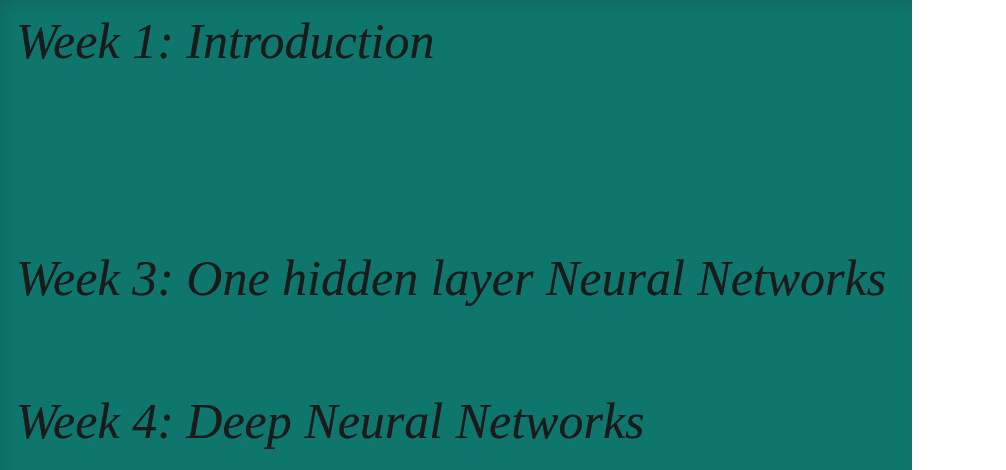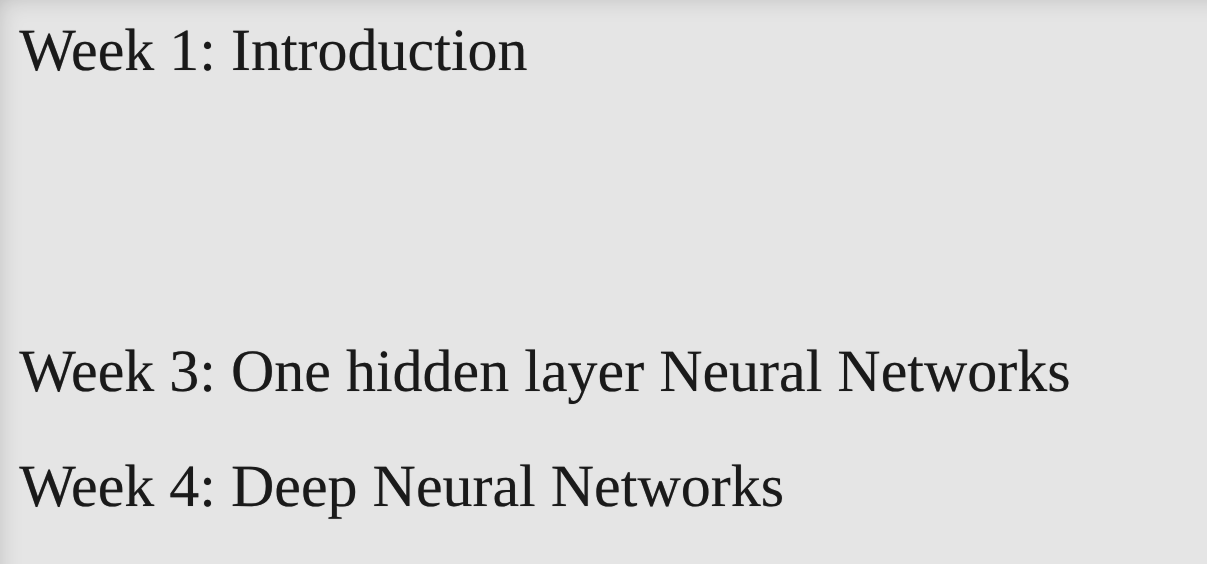--- a/index.html
+++ b/index.html
@@ -7,41 +7,42 @@
     padding: 0;
   }
   body {
     width: 1006px;
     height: 470px;
     overflow: hidden;
     font-family: "Liberation Serif", serif;
   }
   .slide {
     position: relative;
-    width: 1006px;
+    width: 912px;
     height: 470px;
-    background: #e5e5e5;
+    background: #0f766e;
     
     box-shadow: inset 14px 14px 22px -18px rgba(0,0,0,0.22);
+    font-style: italic;
   }
   .slide-line {
     position: absolute;
     left: 16px;
     font-size: 50px;
     line-height: 1;
     color: #1a1a1a;
     white-space: nowrap;
     letter-spacing: 0;
     
     text-shadow: 0 0 0.6px rgba(26,26,26,0.55);
   }
   .line-1 { top: 16px;  }
   .line-2 { top: 139px; }
-  .line-3 { top: 284px; text-align: center; }
-  .line-4 { top: 380px; text-align: center; }
+  .line-3 { top: 253px; text-align: center; }
+  .line-4 { top: 396px; text-align: center; }
 </style>
 </head>
 <body>
 
 <div class="slide">
   <div class="slide-line line-1">Week 1: Introduction</div>
   <div class="slide-line line-3">Week 3: One hidden layer Neural Networks</div>
   <div class="slide-line line-4">Week 4: Deep Neural Networks</div>
 </div>
 

